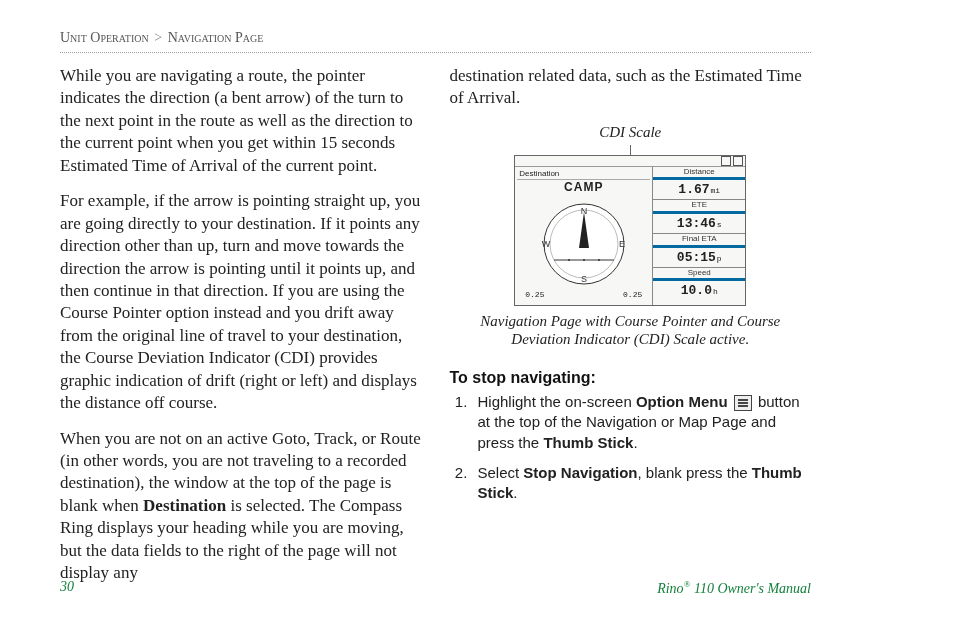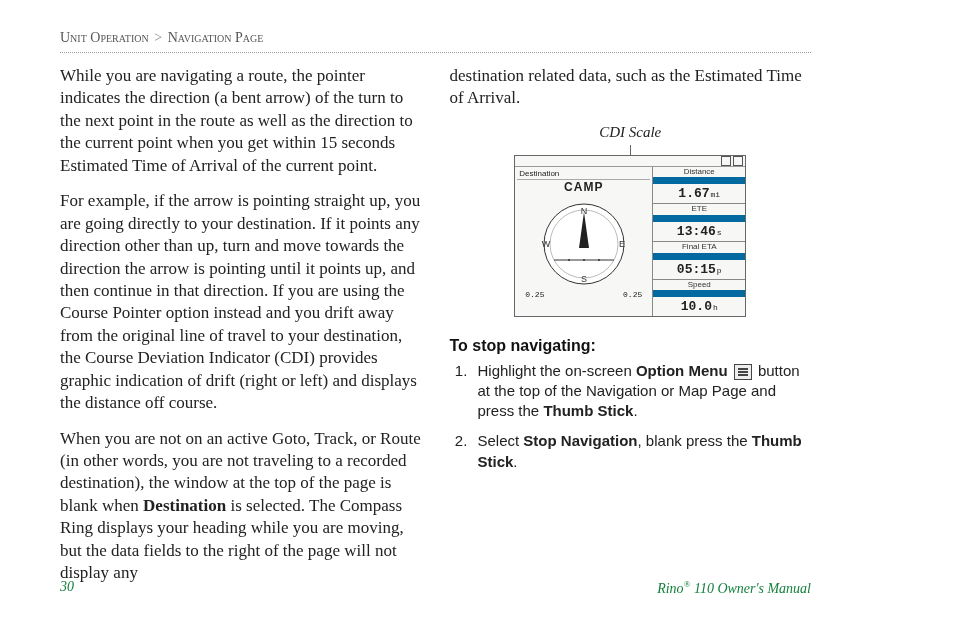--- a/index.html
+++ b/index.html
@@ -93,21 +93,21 @@
     padding: 2px;
     box-sizing: border-box;
   }
   .dev-right {
     width: 40%;
   }
   .dev-field-hdr {
     font-size: 8px;
     color: #333;
     text-align: center;
-    border-bottom: 7px solid #0369a1;
+    border-bottom: 3px solid #0369a1;
   }
   .dev-field-val {
     font-family: "Courier New", monospace;
     font-weight: bold;
     font-size: 13px;
     text-align: center;
     padding: 1px 2px;
     border-bottom: 1px solid #888;
   }
   .dev-field-val .unit {
@@ -258,20 +258,21 @@
               <div class="dev-field-hdr">ETE</div>
               <div class="dev-field-val"><span>13:46</span><span class="unit">s</span></div>
               <div class="dev-field-hdr">Final ETA</div>
               <div class="dev-field-val"><span>05:15</span><span class="unit">p</span></div>
               <div class="dev-field-hdr">Speed</div>
               <div class="dev-field-val" style="border-bottom:none"><span>10.0</span><span class="unit">h</span></div>
             </div>
           </div>
         </div>
 
+        <div class="fig-caption">Navigation Page with Course Pointer and Course Deviation Indicator (CDI) Scale active.</div>
       </div>
 
       <div class="subhead">To stop navigating:</div>
       <ol class="steps">
         <li>
           <span>Highlight the on-screen </span><strong>Option Menu</strong>
           <span class="menu-icon"><span></span></span>
           <span> button at the top of the Navigation or Map Page and press the </span><strong>Thumb Stick</strong><span>.</span>
         </li>
         <li>

